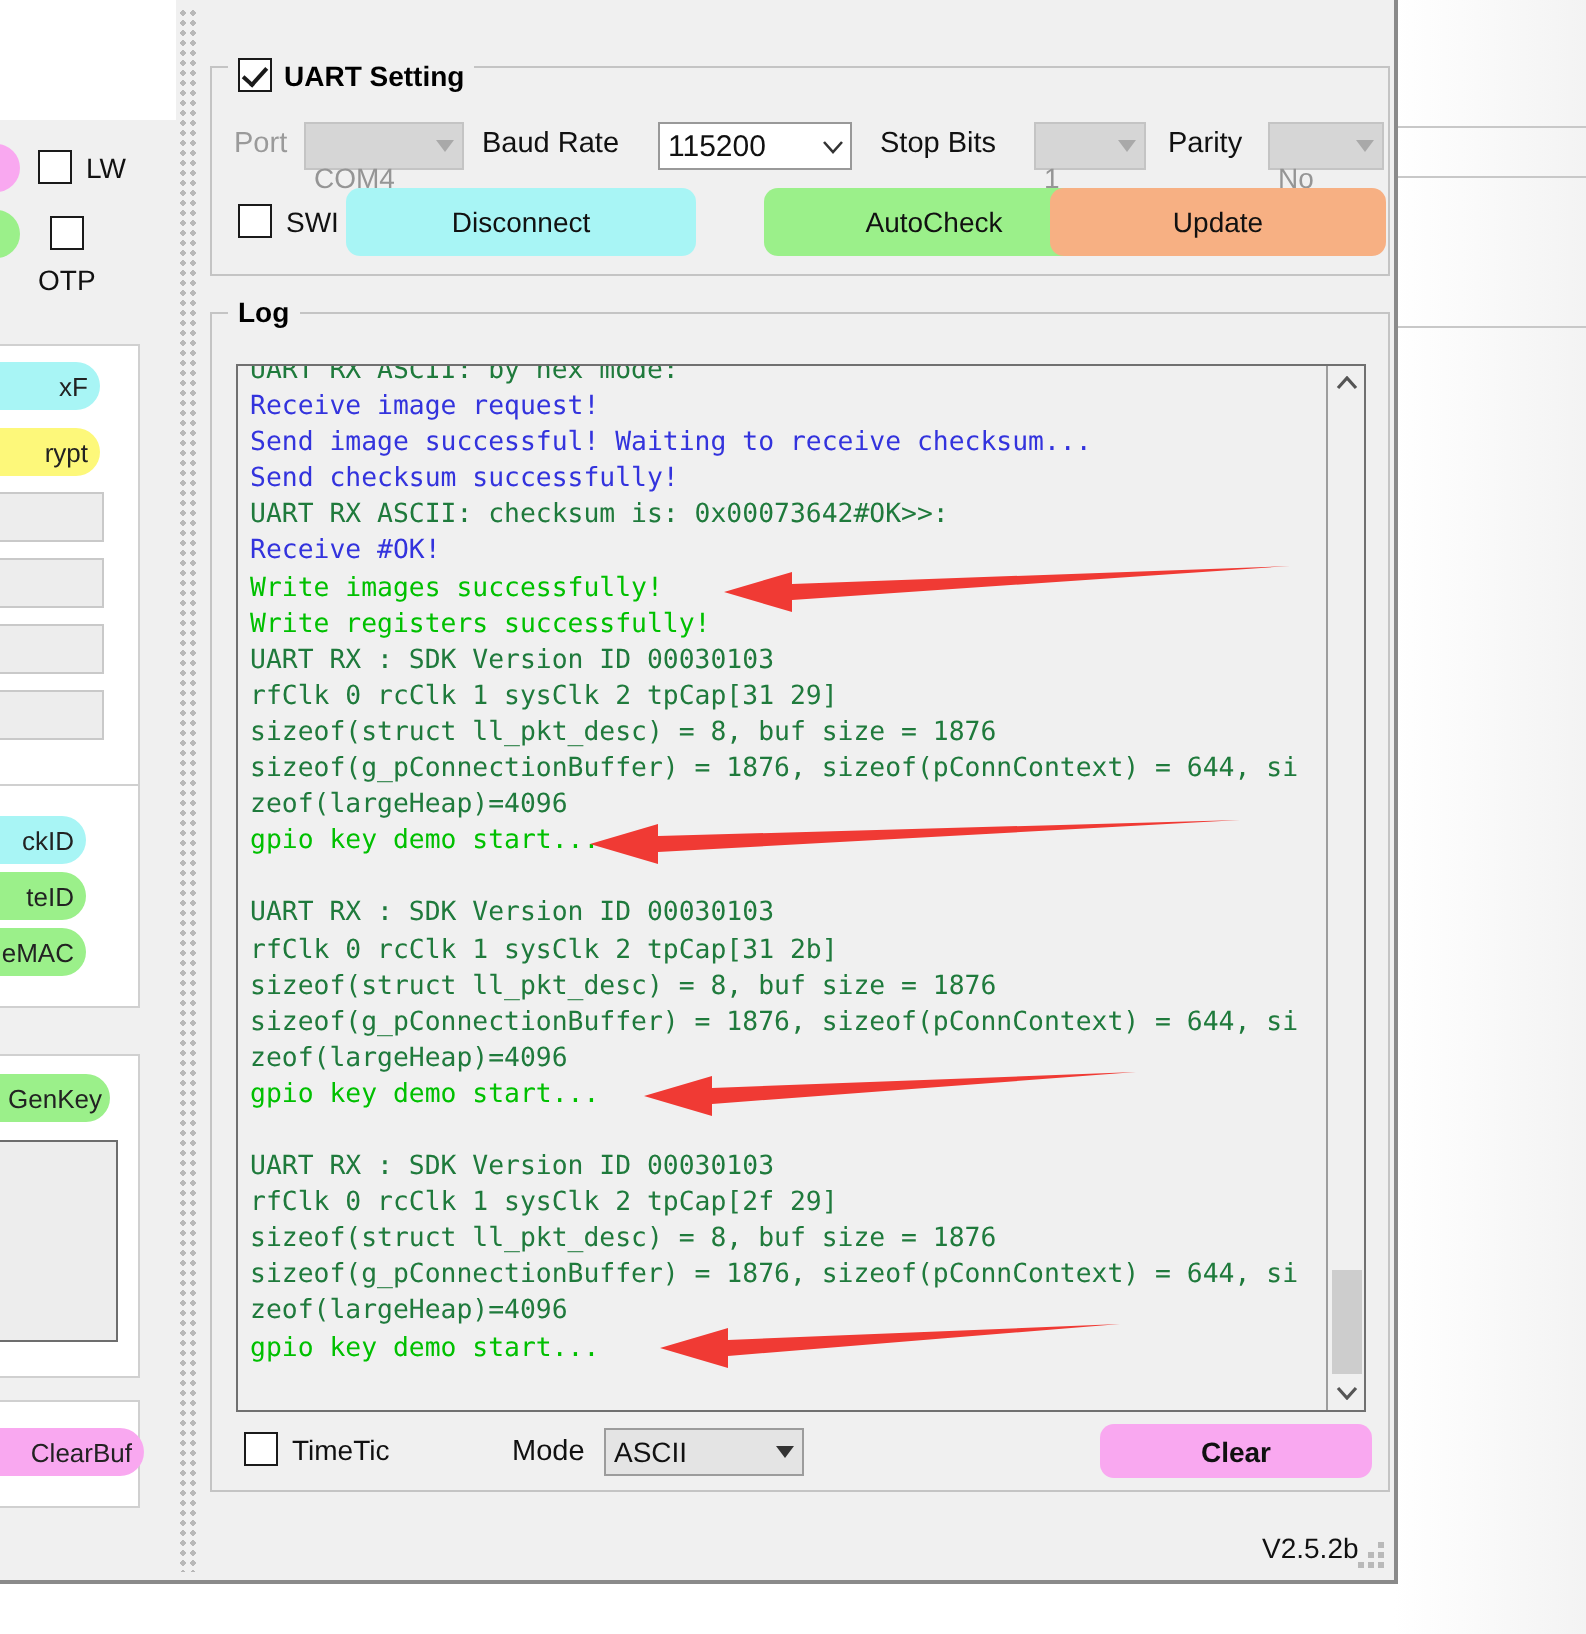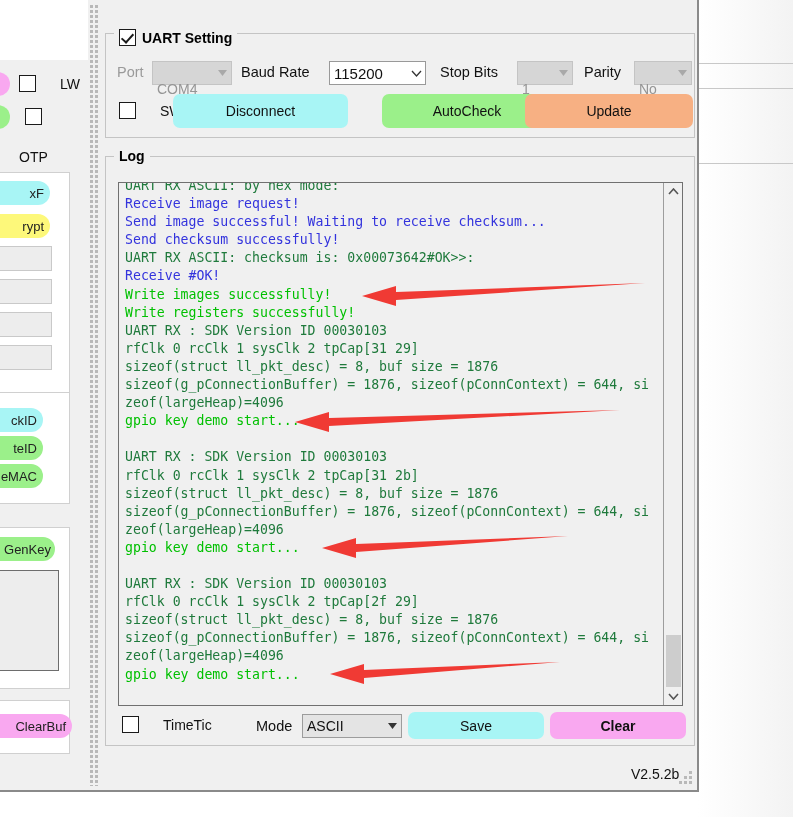--- a/index.html
+++ b/index.html
@@ -40,21 +40,21 @@
   .pill{
     position:absolute;height:24px;border-radius:12px;
     display:flex;align-items:center;justify-content:flex-end;
     padding-right:6px;box-sizing:border-box;
     font-size:13px;color:#222;white-space:nowrap;
   }
   .pill.lbl-left{justify-content:flex-start;padding-left:2px;}
   .greybox{
     position:absolute;background:#ededed;border:1px solid #c9c9c9;
   }
-  .cb-row{position:absolute;display:flex;align-items:center;gap:24px;}
+  .cb-row{position:absolute;display:flex;align-items:center;gap:7px;}
   .cbx{
     width:17px;height:17px;background:#fff;border:1.6px solid #1a1a1a;
     box-sizing:border-box;display:inline-block;position:relative;flex:none;
   }
   .cbx.checked::after{
     content:"";position:absolute;left:4px;top:1px;width:5px;height:10px;
     border:solid #1a1a1a;border-width:0 2px 2px 0;transform:rotate(42deg);
   }
   .cb-label{font-size:14px;color:#111;}
   
@@ -282,21 +282,20 @@
     </div>
     <span class="flabel" style="left:156px;top:718px;">Mode</span>
     <div class="combo flat" style="left:202px;top:714px;width:100px;">
       <span class="cval">ASCII</span>
       <span class="arrow">
         <svg width="9" height="6" viewBox="0 0 9 6">
             <path d="M0 0 L9 0 L4.5 6 Z" fill="#333"></path>
           </svg>
       </span>
     </div>
-    <div class="cbtn" style="left:308px;top:712px;width:136px;height:27px;background:#a8f5f5;">Save</div>
     <div class="cbtn" style="left:450px;top:712px;width:136px;height:27px;background:#f9a8f0;font-weight:bold;">Clear</div>
 
     <div id="version" style="left:531px;top:766px;">V2.5.2b</div>
   </div>
 
   <svg id="arrows" viewBox="0 0 697 790">
     <g fill="#f03a34">
       <polygon points="362,296 396,286 396,292 645,283 396,300 396,306"></polygon>
       <polygon points="295,422 329,412 329,418 620,410 329,426 329,432"></polygon>
       <polygon points="322,548 356,538 356,544 568,536 356,552 356,558"></polygon>

